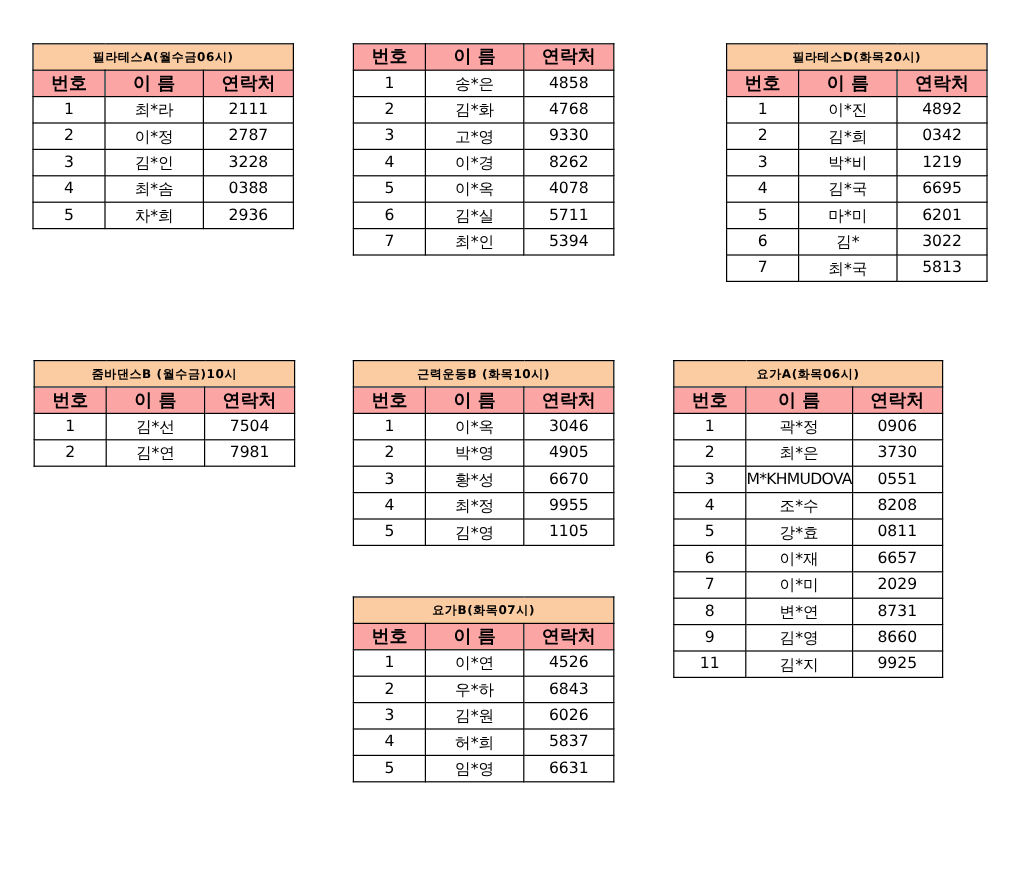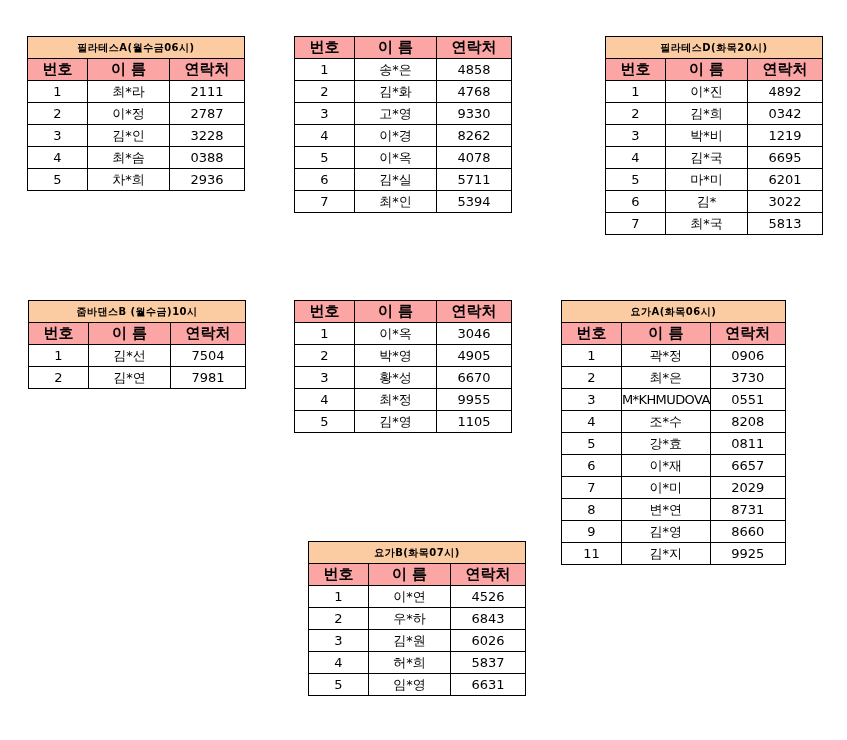--- a/index.html
+++ b/index.html
@@ -40,21 +40,21 @@
   .c1 { width: 82px; }
   .c2 { width: 75px; }
   .condensed { font-size: 11px; letter-spacing: -0.6px; }
   
   .p0 { left: 27px;  top: 36px;  }
   .p1 { left: 294px; top: 36px;  }
   .p2 { left: 561px; top: 36px; margin-left: 44px;  }
   .p3 { left: 28px;  top: 300px; }
   .p4 { left: 294px; top: 300px; }
   .p5 { left: 561px; top: 300px; }
-  .p6 { left: 308px; top: 497px; margin-top: 44px; }
+  .p6 { left: 294px; top: 497px; }
 </style>
 </head>
 <body>
 
 <div class="sheet">
   <section class="tbl p0">
       <table>
         <colgroup>
           <col class="c0">
           <col class="c1">
@@ -240,20 +240,23 @@
       </table>
     </section>
   <section class="tbl p4">
       <table>
         <colgroup>
           <col class="c0">
           <col class="c1">
           <col class="c2">
         </colgroup>
         <thead>
+          <tr class="title-row">
+            <th colspan="3">근력운동B (화목10시)</th>
+          </tr>
           <tr class="head-row">
             <th>번호</th>
             <th>이 름</th>
             <th>연락처</th>
           </tr>
         </thead>
         <tbody>
           <tr>
             <td>1</td>
             <td>이*옥</td>

